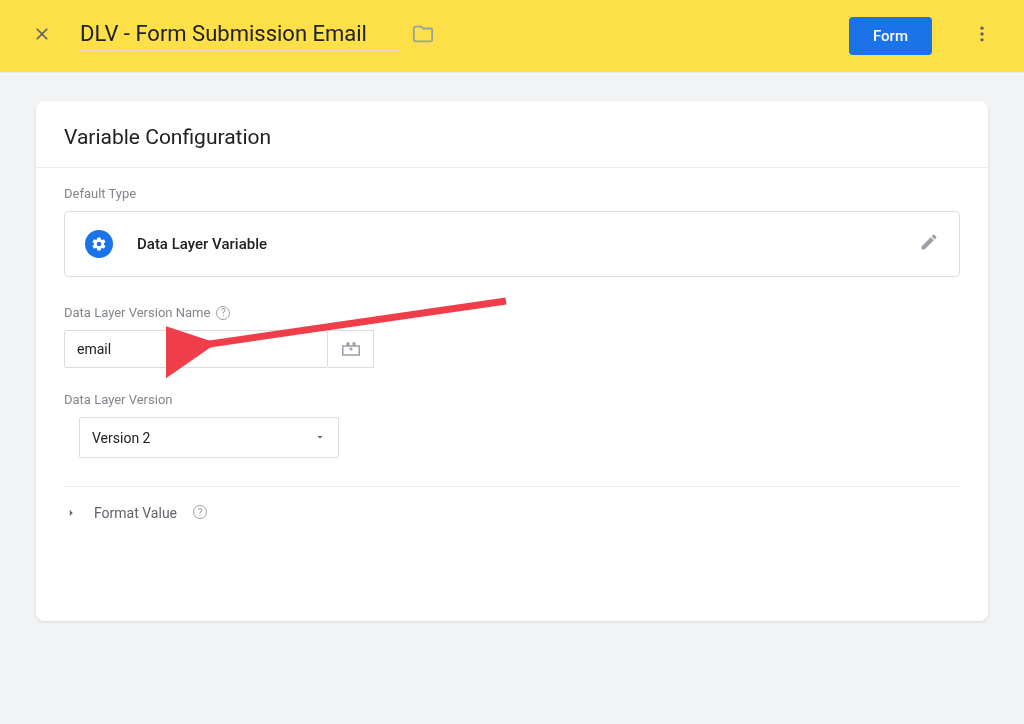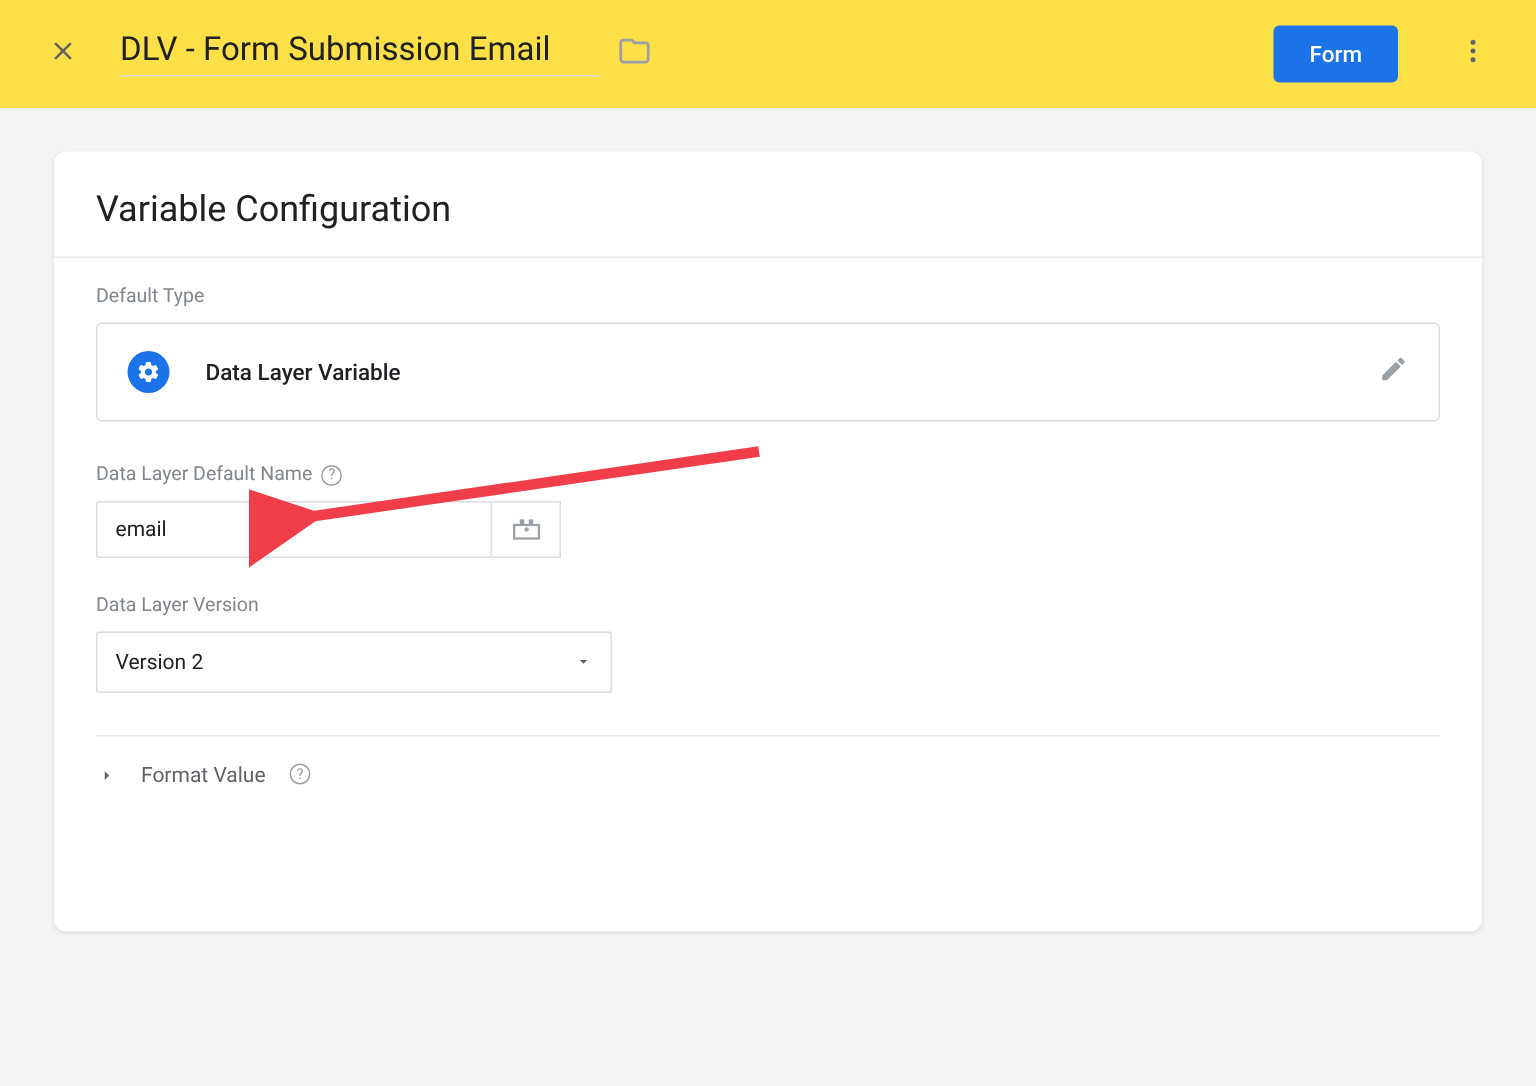--- a/index.html
+++ b/index.html
@@ -65,21 +65,21 @@
   }
   .card {
     background: #fff;
     border-radius: 8px;
     box-shadow: 0 1px 3px rgba(60,64,67,.15);
     padding: 0;
     min-height: 520px;
     position: relative;
   }
   .card-title {
-    font-size: 24px;
+    font-size: 21px;
     color: #202124;
     padding: 24px 28px 18px;
     border-bottom: 1px solid #e8eaed;
   }
   .card-body { padding: 18px 28px 24px; }
   .field-label {
     font-size: 13px;
     color: #80868b;
     margin-bottom: 10px;
     display: flex;
@@ -124,23 +124,24 @@
     display:flex; align-items:center; justify-content:center;
     color:#9aa0a6;
     cursor:pointer;
   }
   .select-row {
     border: 1px solid #dadce0;
     border-radius: 2px;
     padding: 10px 12px;
     display:flex;
     align-items:center;
-    width: 344px;
+    width: 260px;
     margin-bottom: 28px;
     cursor:pointer;
+    margin-left:15px;
   }
   .select-value { font-size:14px; color:#202124; }
   .select-caret { margin-left:auto; color:#5f6368; }
   .checkbox-row {
     display:flex; align-items:center; gap:12px;
     margin-bottom: 20px;
     cursor:pointer;
   }
   .checkbox-box {
     width:18px; height:18px;
@@ -212,21 +213,21 @@
         </span>
         <span class="vtype-name">Data Layer Variable</span>
         <span class="pencil">
           <svg width="20" height="20" viewBox="0 0 24 24">
               <path fill="#9aa0a6" d="M3 17.25V21h3.75L17.81 9.94l-3.75-3.75L3 17.25zM20.71 7.04a1 1 0 0 0 0-1.41l-2.34-2.34a1 1 0 0 0-1.41 0l-1.83 1.83 3.75 3.75 1.83-1.83z"></path>
             </svg>
         </span>
       </div>
 
       <div class="field-label">
-        <span>Data Layer Default Name</span>
+        <span>Data Layer Version Name</span>
         <span class="help-icon">?</span>
       </div>
       <div class="input-row">
         <input class="text-input" value="email" style="">
         <span class="input-addon">
           <svg width="18" height="14" viewBox="0 0 24 18">
               <rect x="1" y="5" width="22" height="12" fill="none" stroke="#9aa0a6" stroke-width="2"></rect>
               <rect x="6" y="0" width="4" height="5" fill="#9aa0a6"></rect>
               <rect x="14" y="0" width="4" height="5" fill="#9aa0a6"></rect>
               <line x1="10" y1="9" x2="14" y2="9" stroke="#9aa0a6" stroke-width="2"></line>

